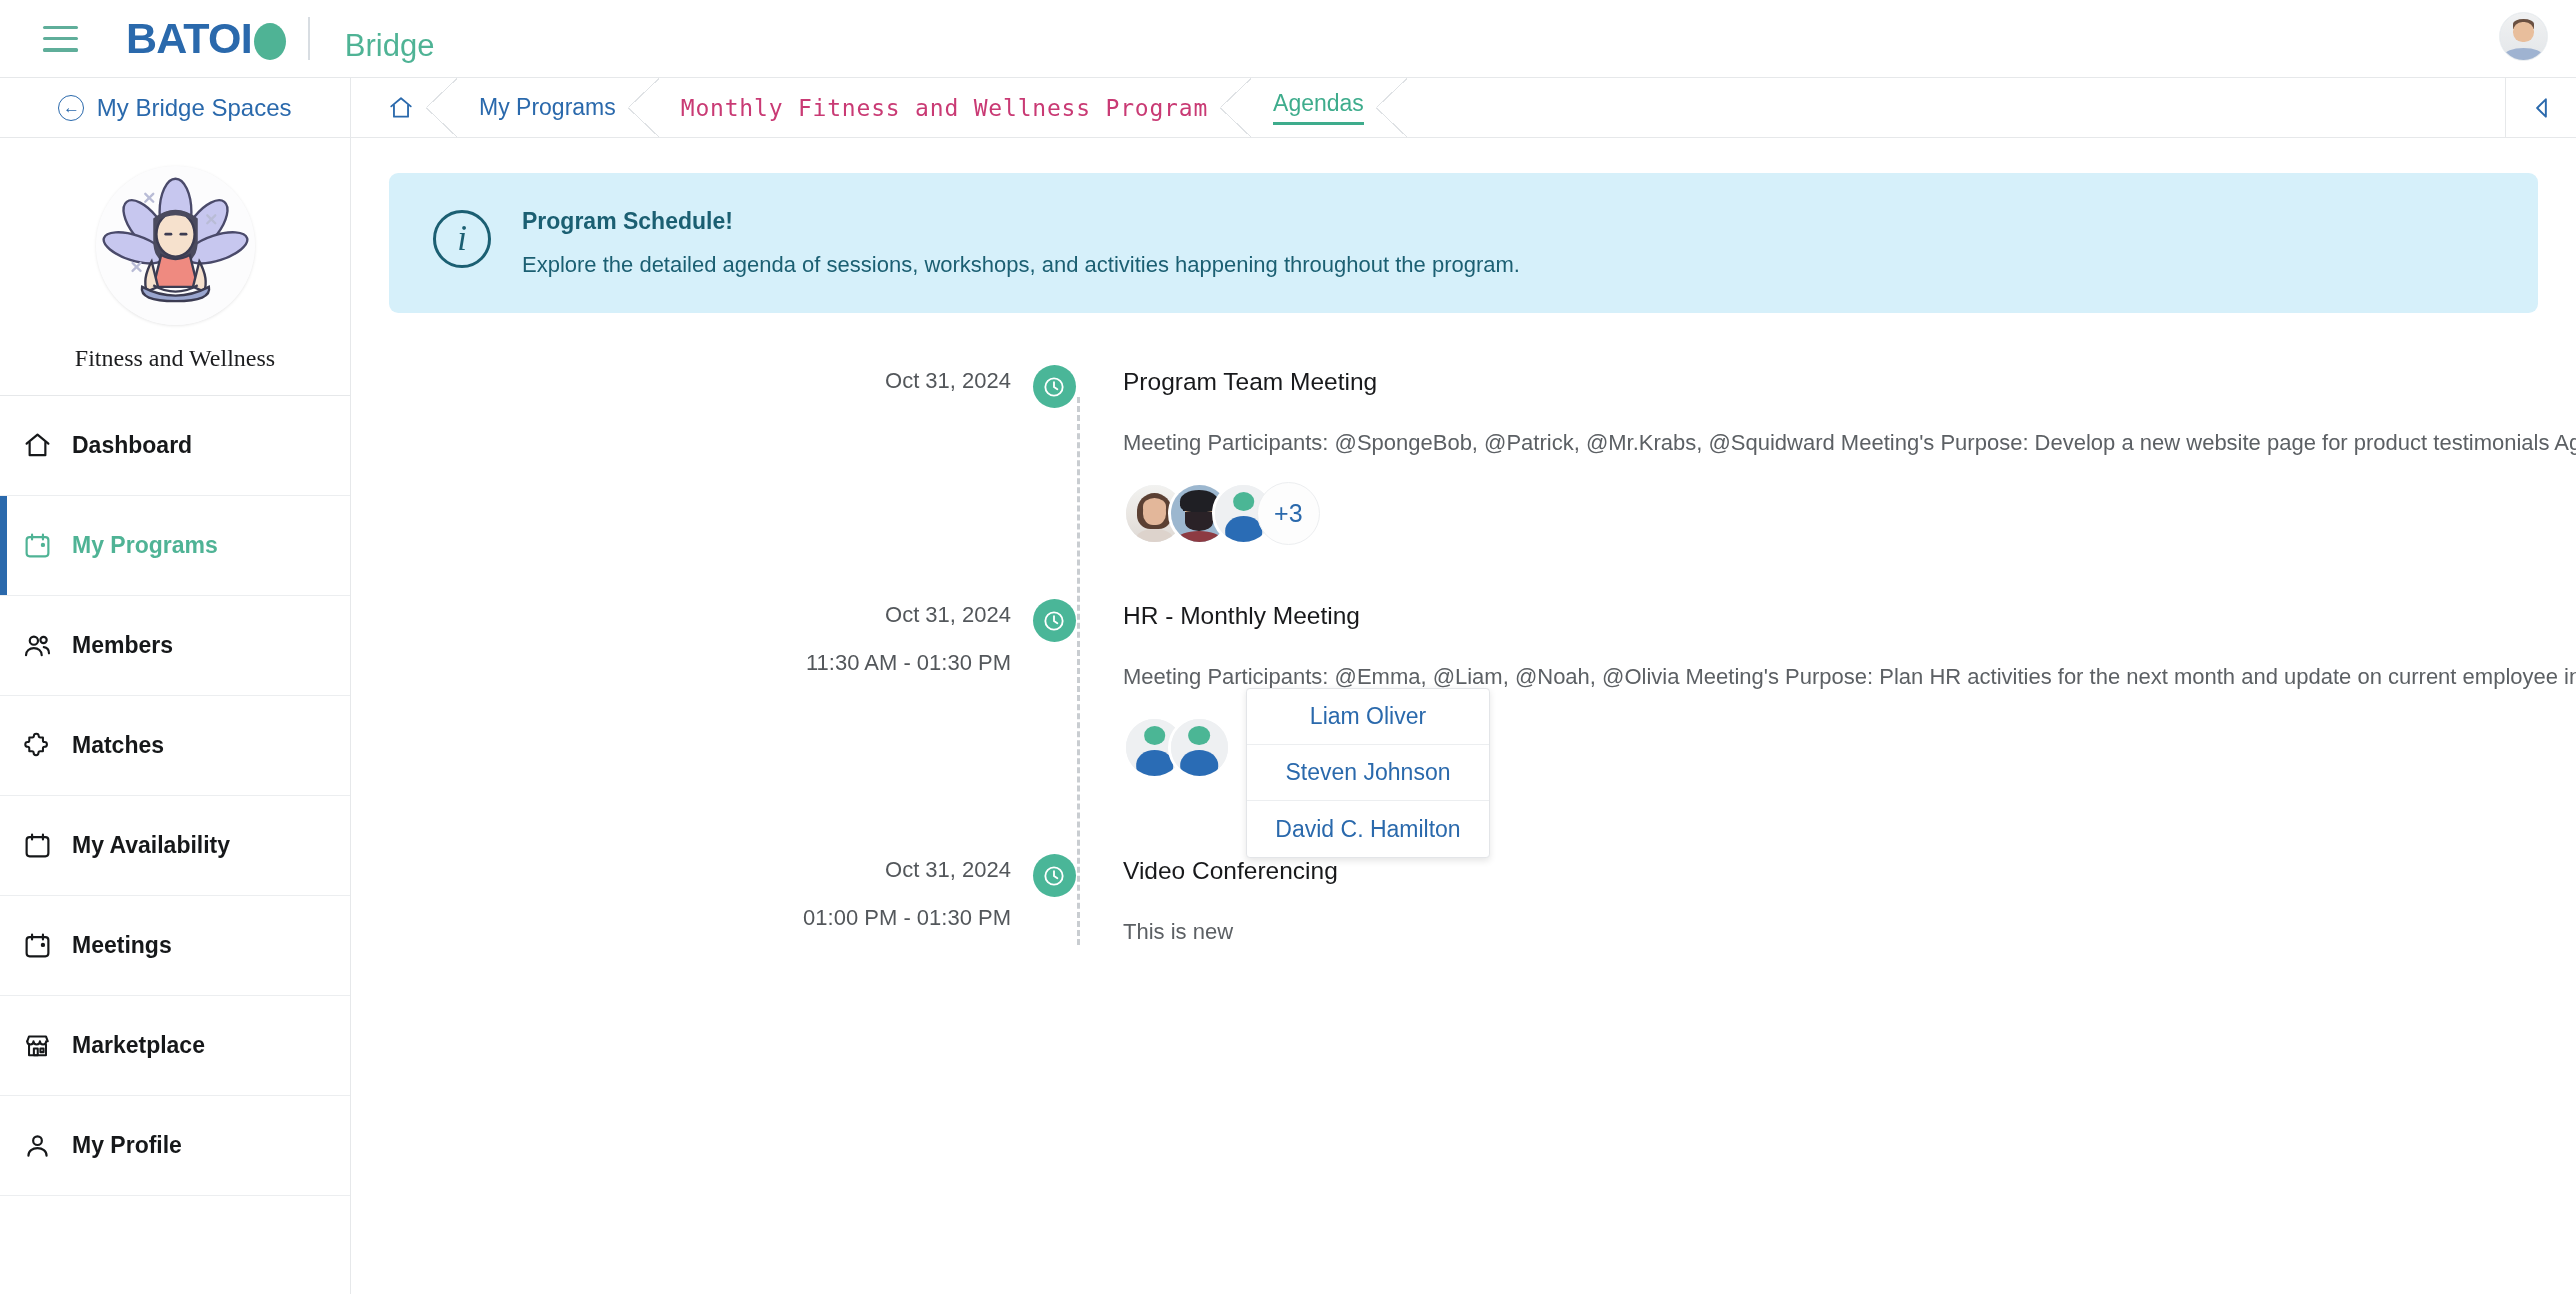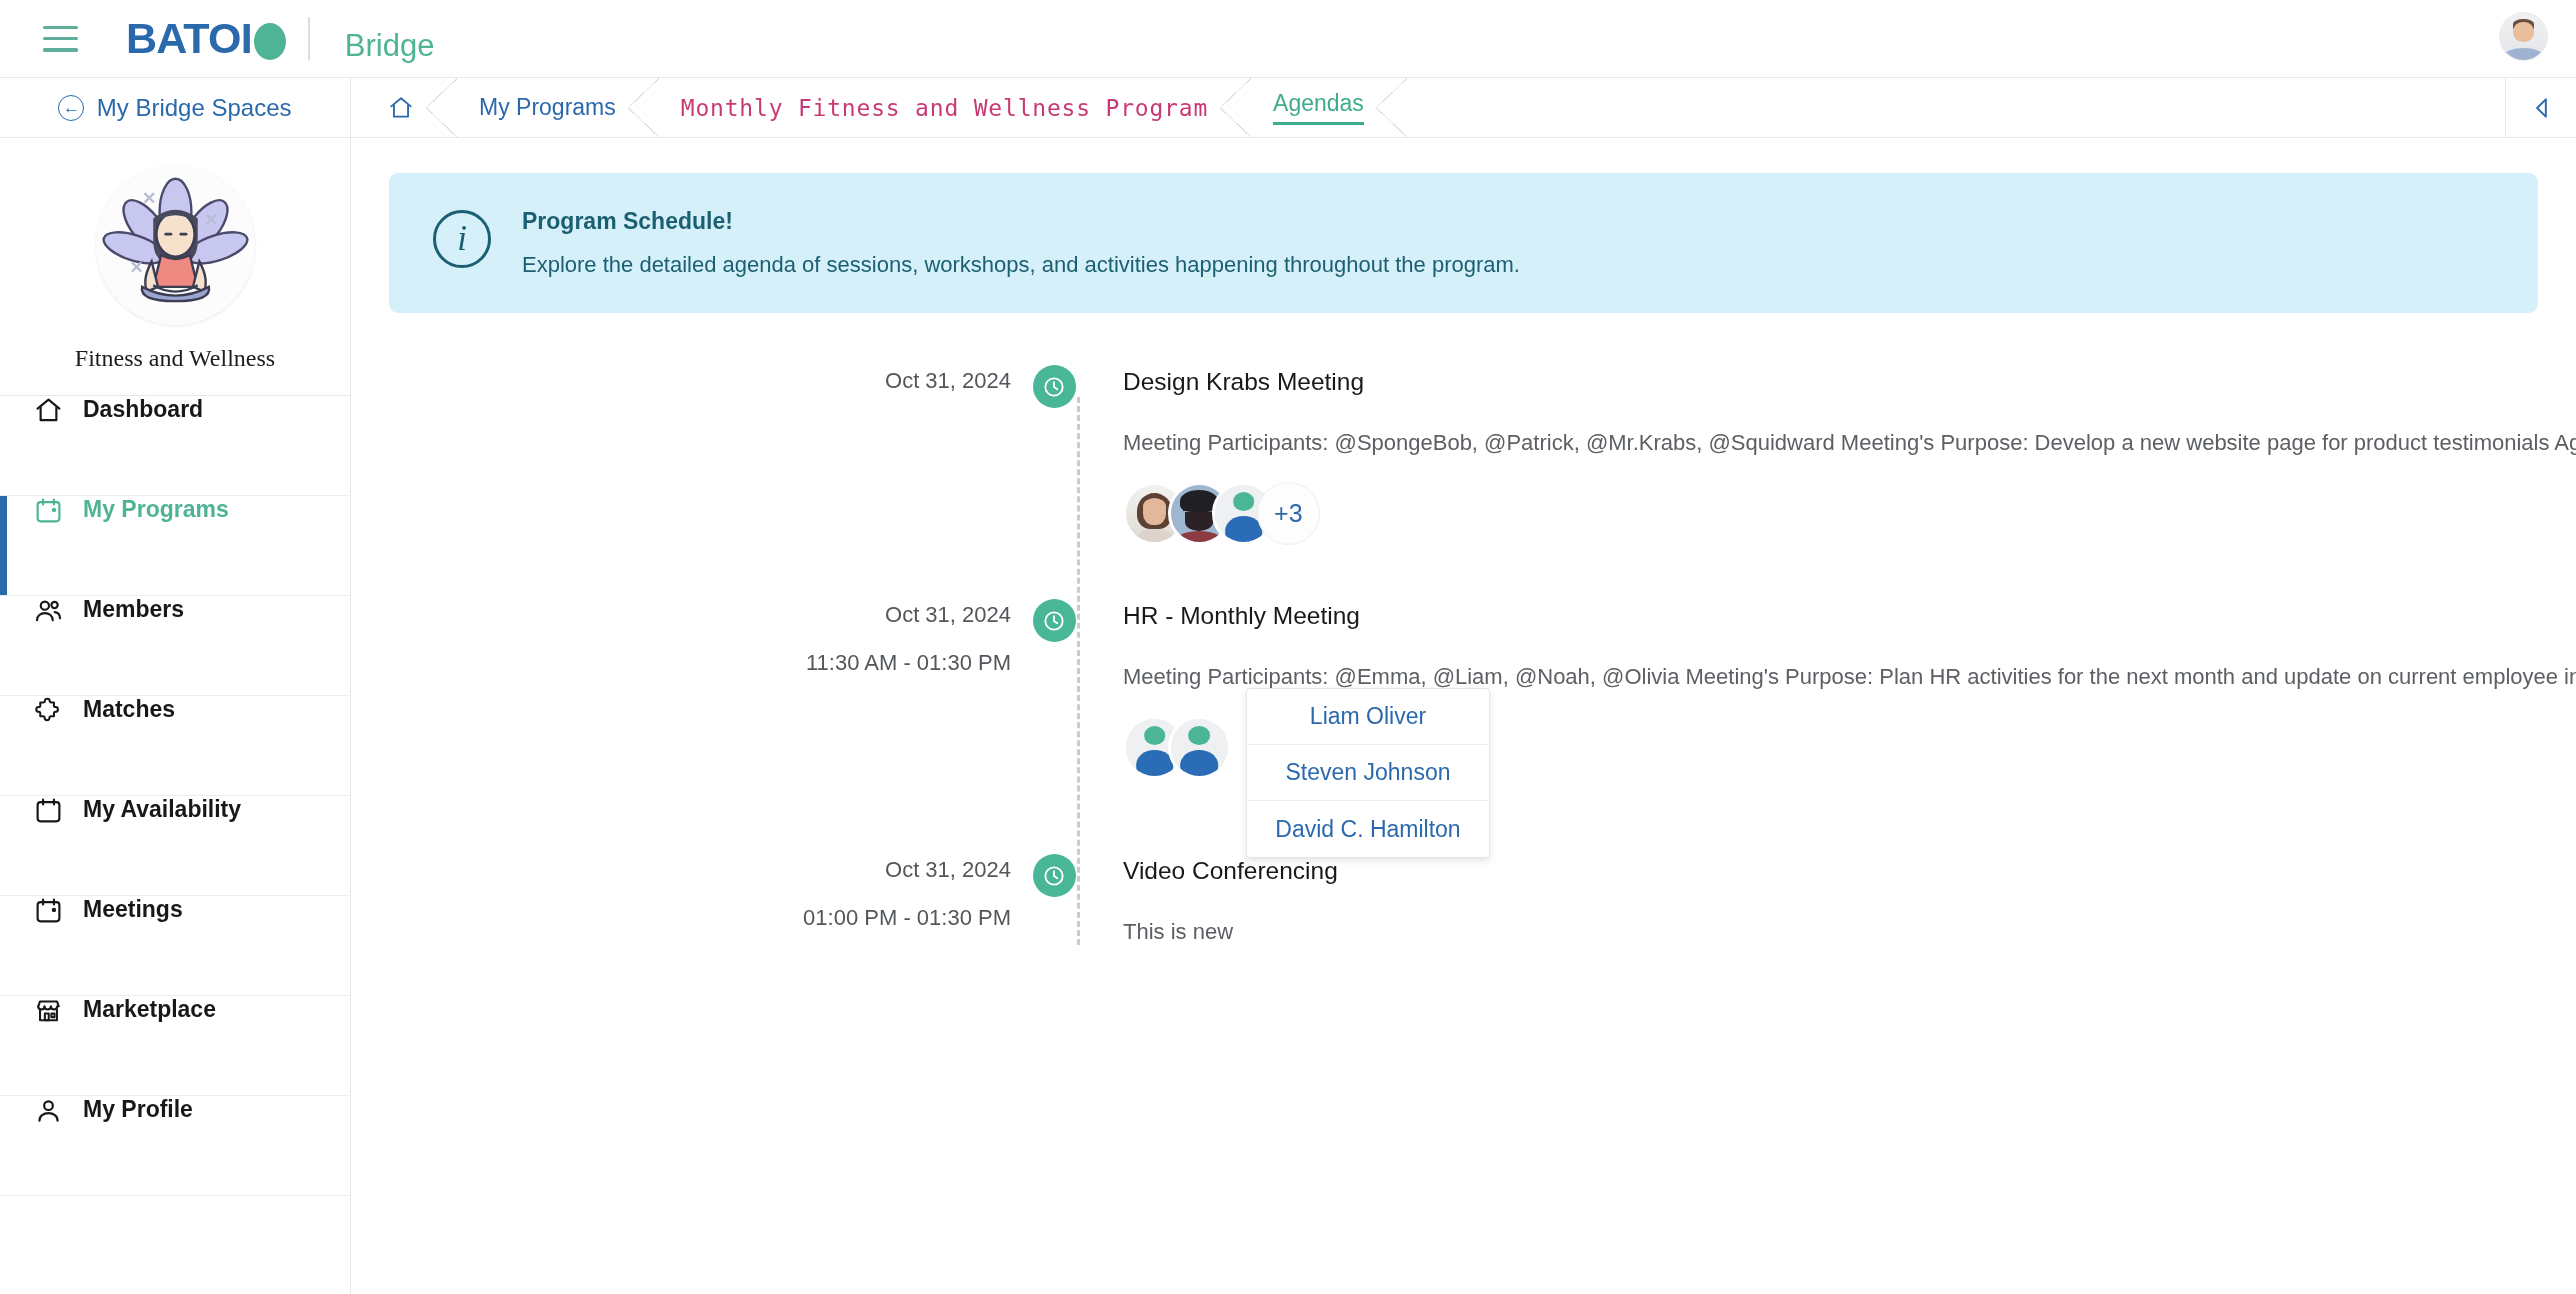--- a/index.html
+++ b/index.html
@@ -85,22 +85,22 @@
   }
   .space-avatar {
     width: 159px; height: 159px; border-radius: 50%;
     margin: 0 auto 20px; background: #fbfbfd;
     box-shadow: 0 0.8px 3.1px rgba(0,0,0,.10);
     position: relative; overflow: hidden;
   }
   .space-name { font-size: 24px; color: #1c1d1f; }
 
   .nav-item {
-    height: 100px; display: flex; align-items: flex-start;
-    padding-left: 34px; gap: 20px;
+    height: 100px; display: flex; align-items: center;
+    padding-left: 23px; gap: 20px;
     border-bottom: 0.8px solid #eceef0;
     cursor: pointer; position: relative;
     font-size: 23px; font-weight: bold; color: #16181a;
   }
   .nav-item.active { color: #4fb395; }
   .nav-item.active::before {
     content: ""; position: absolute; left: 0; top: 0; bottom: 0;
     width: 7px; background: #2a69ac;
   }
   .nav-icon { width: 29px; height: 29px; display: flex; align-items: center; justify-content: center; }
@@ -444,21 +444,21 @@
           </div>
           <div class="tl-marker">
             <div class="tl-dot">
               <svg viewBox="0 0 24 24" fill="none" stroke="#ffffff" stroke-width="1.7" stroke-linecap="round">
                 <circle cx="12" cy="12" r="8"></circle>
                   <path d="M12 7.6V12l3.1 2.1"></path>
               </svg>
             </div>
           </div>
           <div class="tl-right">
-            <div class="tl-title">Design Krabs Meeting</div>
+            <div class="tl-title">Program Team Meeting</div>
             <div class="tl-desc">
               <span>Meeting Participants: @SpongeBob, @Patrick, @Mr.Krabs, @Squidward Meeting's Purpose: Develop a new website page for product testimonials Ag...</span>
               
             </div>
             <div class="avatars">
               <div class="av">
                 <div class="ph-woman" style="position:absolute;inset:0;">
                   <div class="hair"></div>
                     <div class="face"></div>
                     <div class="hair2"></div>

